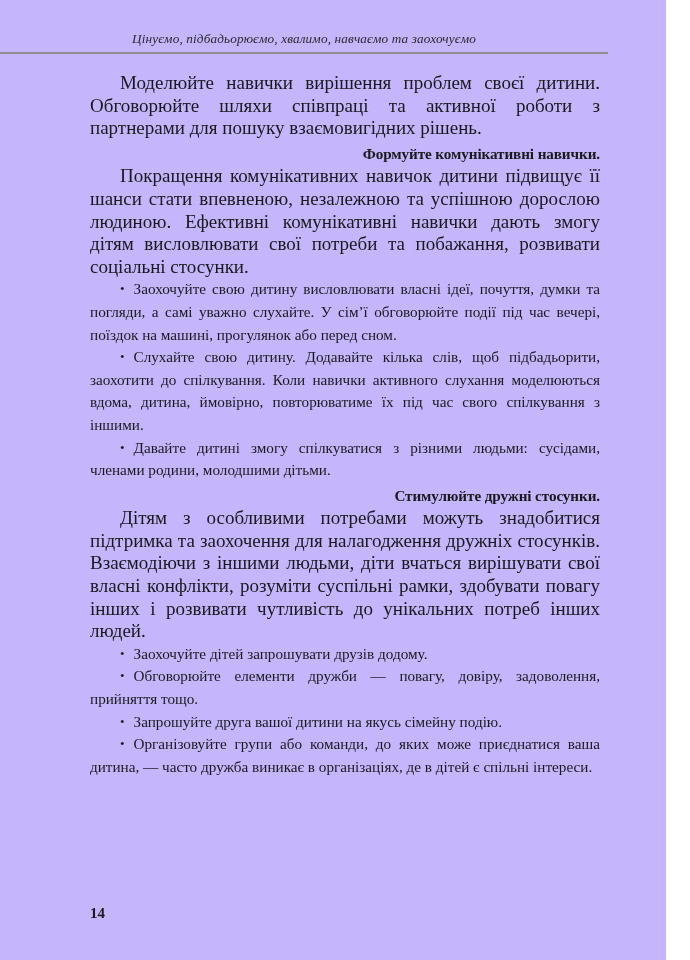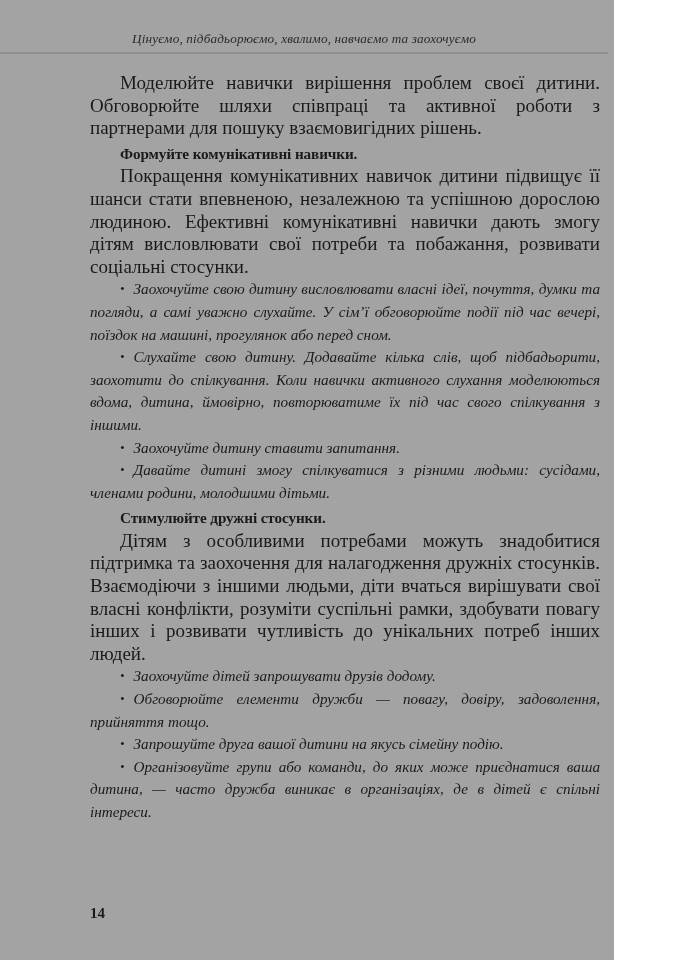--- a/index.html
+++ b/index.html
@@ -11,23 +11,23 @@
     width: 690px;
     height: 960px;
     background: #ffffff;
     font-family: "Liberation Serif", "DejaVu Serif", serif;
     color: #1a1a1a;
     overflow: hidden;
   }
 
   .page {
     position: relative;
-    width: 614px;
+    width: 666px;
     height: 960px;
-    background: #a3a3a3;
+    background: #c4b5fd;
     box-sizing: border-box;
   }
 
   
   .running-head {
     position: absolute;
     top: 31px;
     left: 0;
     width: 608px;
     text-align: center;
@@ -69,33 +69,32 @@
   .para.last-line-left {
     text-align-last: left;
   }
 
   .subhead {
     margin: 0;
     font-weight: bold;
     font-size: 15.2px;
     line-height: 22.6px;
     text-indent: 30px;
-    text-align: left;
+    text-align: right;
     letter-spacing: -0.1px;
   }
 
   .bullet-item {
     margin: 0;
     text-align: justify;
     text-justify: inter-word;
     text-align-last: left;
     font-size: 15.2px;
     line-height: 22.6px;
     text-indent: 30px;
-    font-style: italic;
   }
 
   .bullet-item .bullet {
     font-size: 13px;
     padding-right: 9px;
     vertical-align: 1px;
   }
 
   .spacer-sm { height: 3px; }
 
@@ -129,23 +128,20 @@
     <p class="para last-line-left">Покращення комунікативних навичок дитини підвищує її шанси стати впевненою, незалежною та успішною дорослою людиною. Ефективні комунікативні навички дають змогу дітям висловлювати свої потреби та побажання, розвивати соціальні стосунки.</p>
 
     <p class="bullet-item">
       <span class="bullet">•</span><span>Заохочуйте свою дитину висловлювати власні ідеї, почуття, думки та погляди, а самі уважно слухайте. У сім’ї обговорюйте події під час вечері, поїздок на машині, прогулянок або перед сном.</span>
     </p>
 
     <p class="bullet-item">
       <span class="bullet">•</span><span>Слухайте свою дитину. Додавайте кілька слів, щоб підбадьорити, заохотити до спілкування. Коли навички активного слухання моделюються вдома, дитина, ймовірно, повторюватиме їх під час свого спілкування з іншими.</span>
     </p>
 
-    <p class="bullet-item">
-      <span class="bullet">•</span><span>Заохочуйте дитину ставити запитання.</span>
-    </p>
 
     <p class="bullet-item">
       <span class="bullet">•</span><span>Давайте дитині змогу спілкуватися з різними людьми: сусідами, членами родини, молодшими дітьми.</span>
     </p>
 
 
     <div class="spacer-sm"></div>
 
     <p class="subhead">Стимулюйте дружні стосунки.</p>
 

